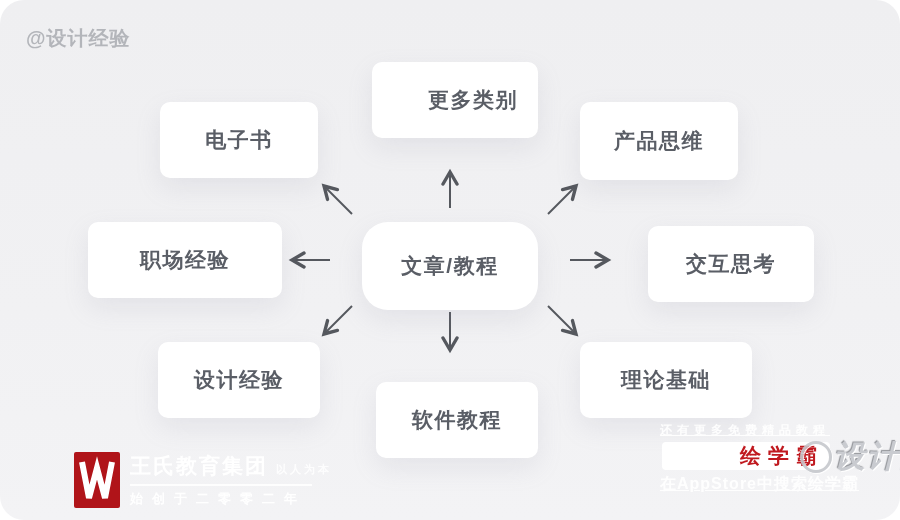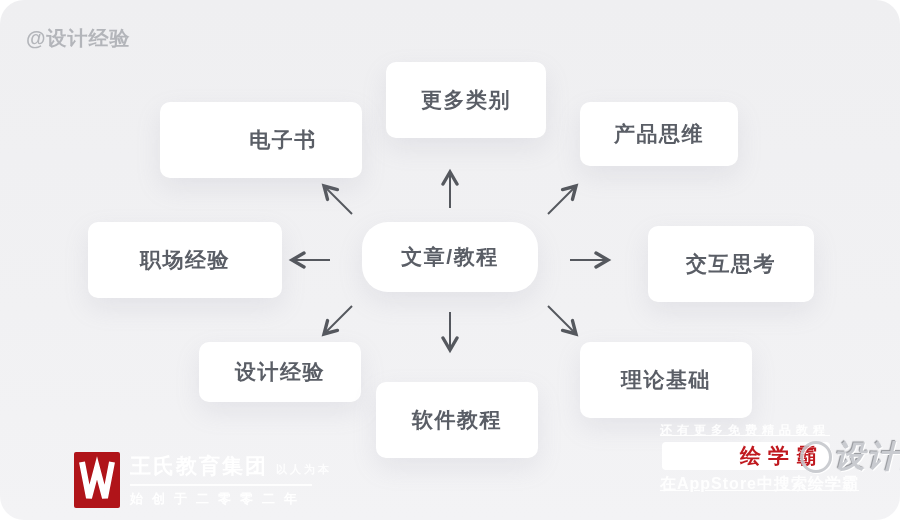--- a/index.html
+++ b/index.html
@@ -12,27 +12,27 @@
   .author-mark{
     position:absolute;left:26px;top:25px;
     font-size:20px;font-weight:600;color:#b3b5ba;letter-spacing:1px;
   }
   .node{
     position:absolute;background:#ffffff;border-radius:10px;
     display:flex;align-items:center;justify-content:center;
     font-size:21px;font-weight:600;color:#5a5e66;letter-spacing:1.5px;
     box-shadow:0 10px 26px rgba(140,145,160,0.14);
   }
-  .node-center{left:362px;top:222px;width:176px;height:70px;border-radius:26px;}
-  .node-more{left:386px;top:62px;width:160px;height:76px;}
-  .node-ebook{left:160px;top:102px;width:158px;height:76px;padding-left:44px;}
-  .node-product{left:580px;top:102px;width:158px;height:64px;}
+  .node-center{left:362px;top:222px;width:176px;height:88px;border-radius:26px;}
+  .node-more{left:372px;top:62px;width:130px;height:76px;padding-left:36px;}
+  .node-ebook{left:160px;top:102px;width:158px;height:76px;}
+  .node-product{left:580px;top:102px;width:158px;height:78px;}
   .node-workplace{left:88px;top:222px;width:194px;height:76px;}
   .node-interaction{left:648px;top:226px;width:166px;height:76px;}
-  .node-design{left:158px;top:342px;width:162px;height:60px;margin-left:41px;}
+  .node-design{left:158px;top:342px;width:162px;height:76px;}
   .node-software{left:368px;top:382px;width:162px;height:76px;margin-left:8px;}
   .node-theory{left:580px;top:342px;width:172px;height:76px;}
   svg.arrows{position:absolute;left:0;top:0;pointer-events:none;}
 
   
   .brand{position:absolute;left:74px;top:452px;display:flex;color:#ffffff;}
   .brand-logo{width:46px;height:56px;border-radius:2px;display:flex;align-items:center;justify-content:center;}
   .brand-text{margin-left:10px;width:182px;}
   .brand-top{display:flex;align-items:baseline;white-space:nowrap;}
   .brand-name{font-size:21px;font-weight:700;letter-spacing:2px;}

